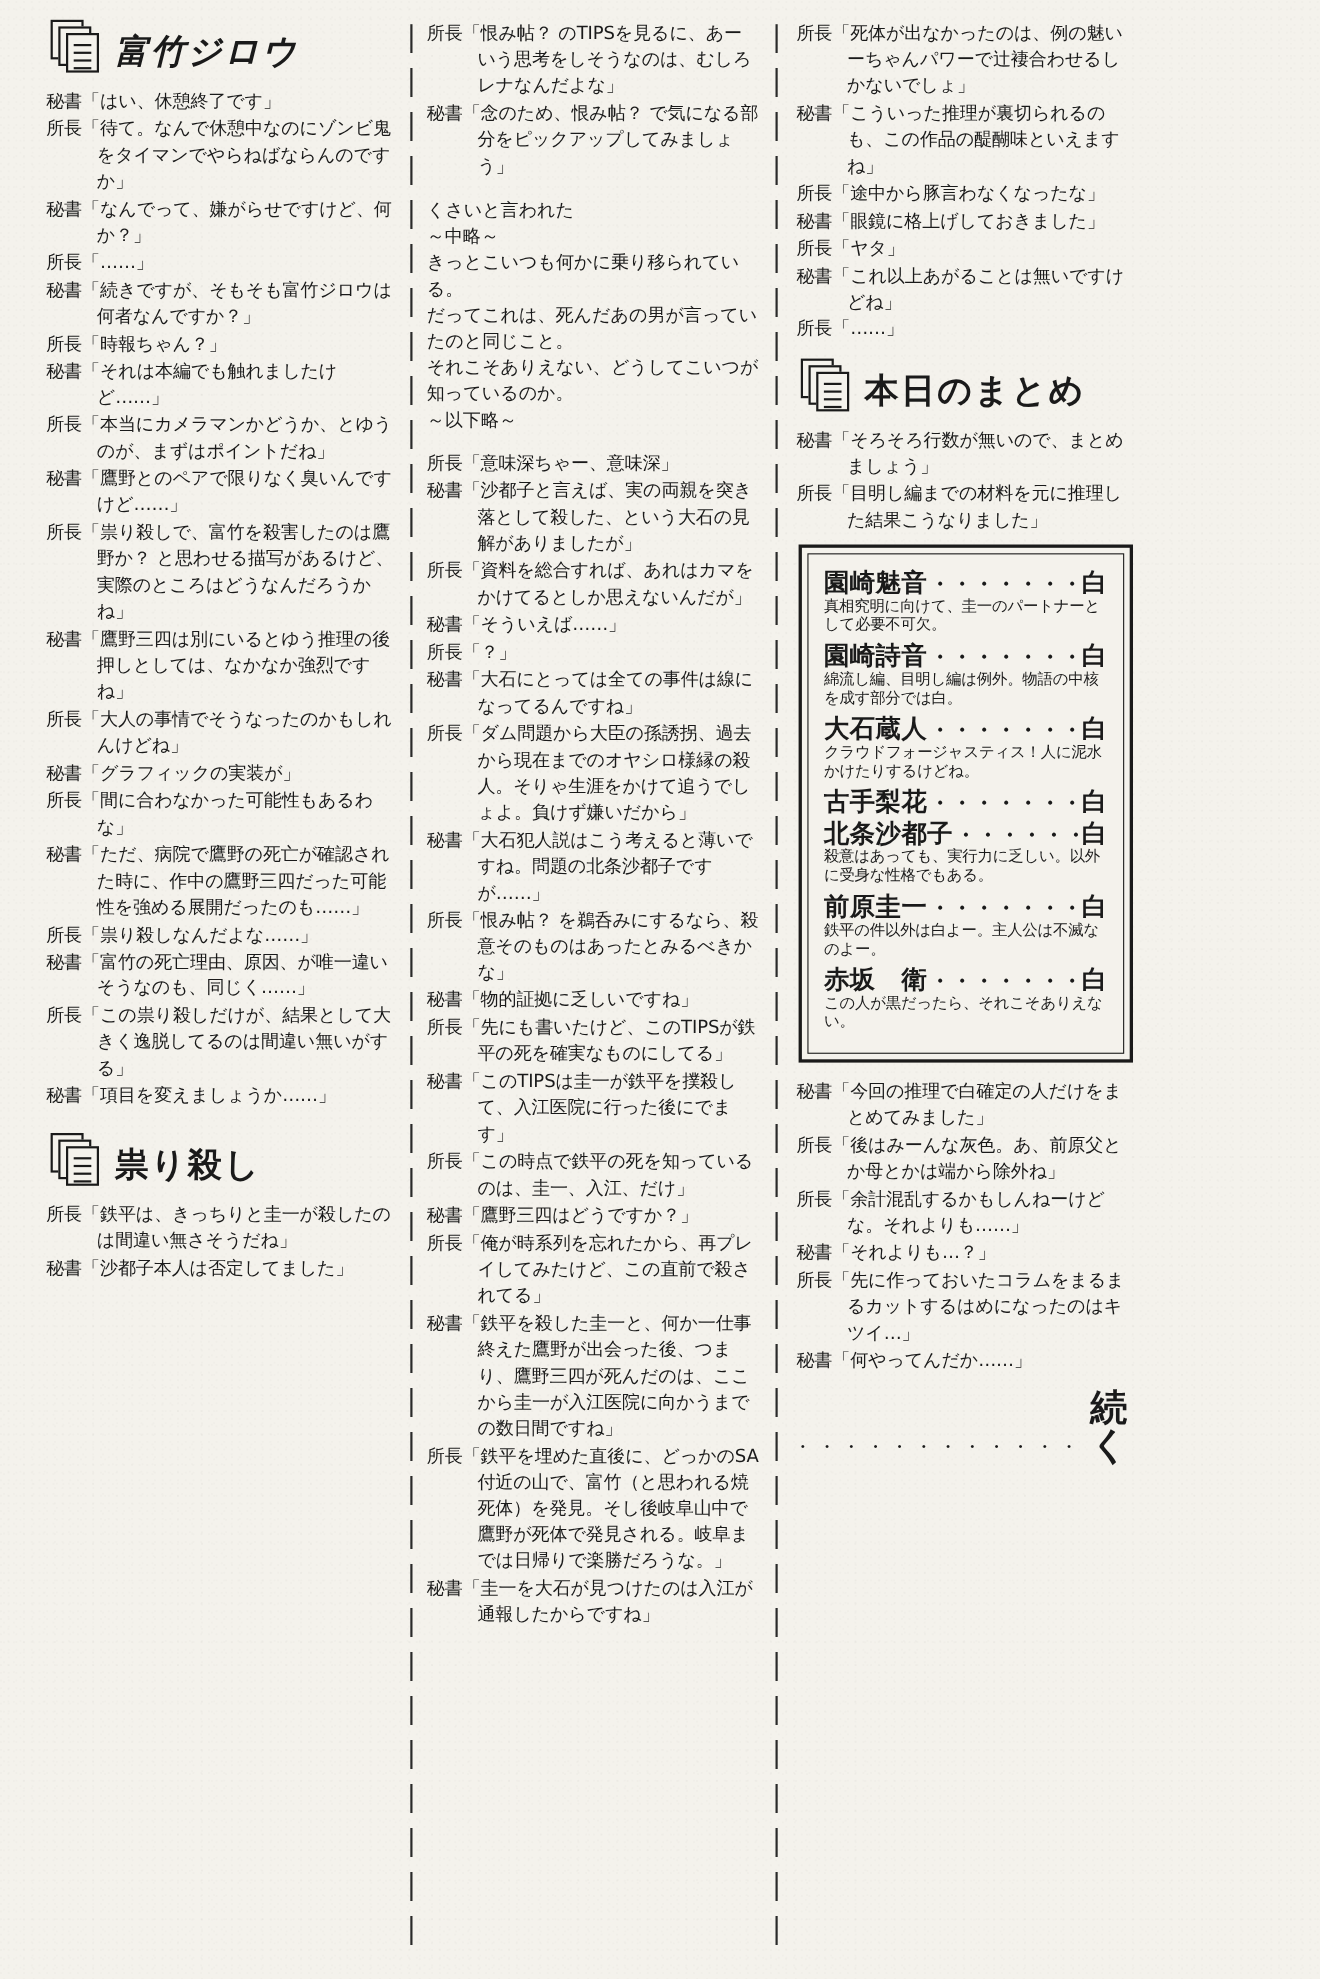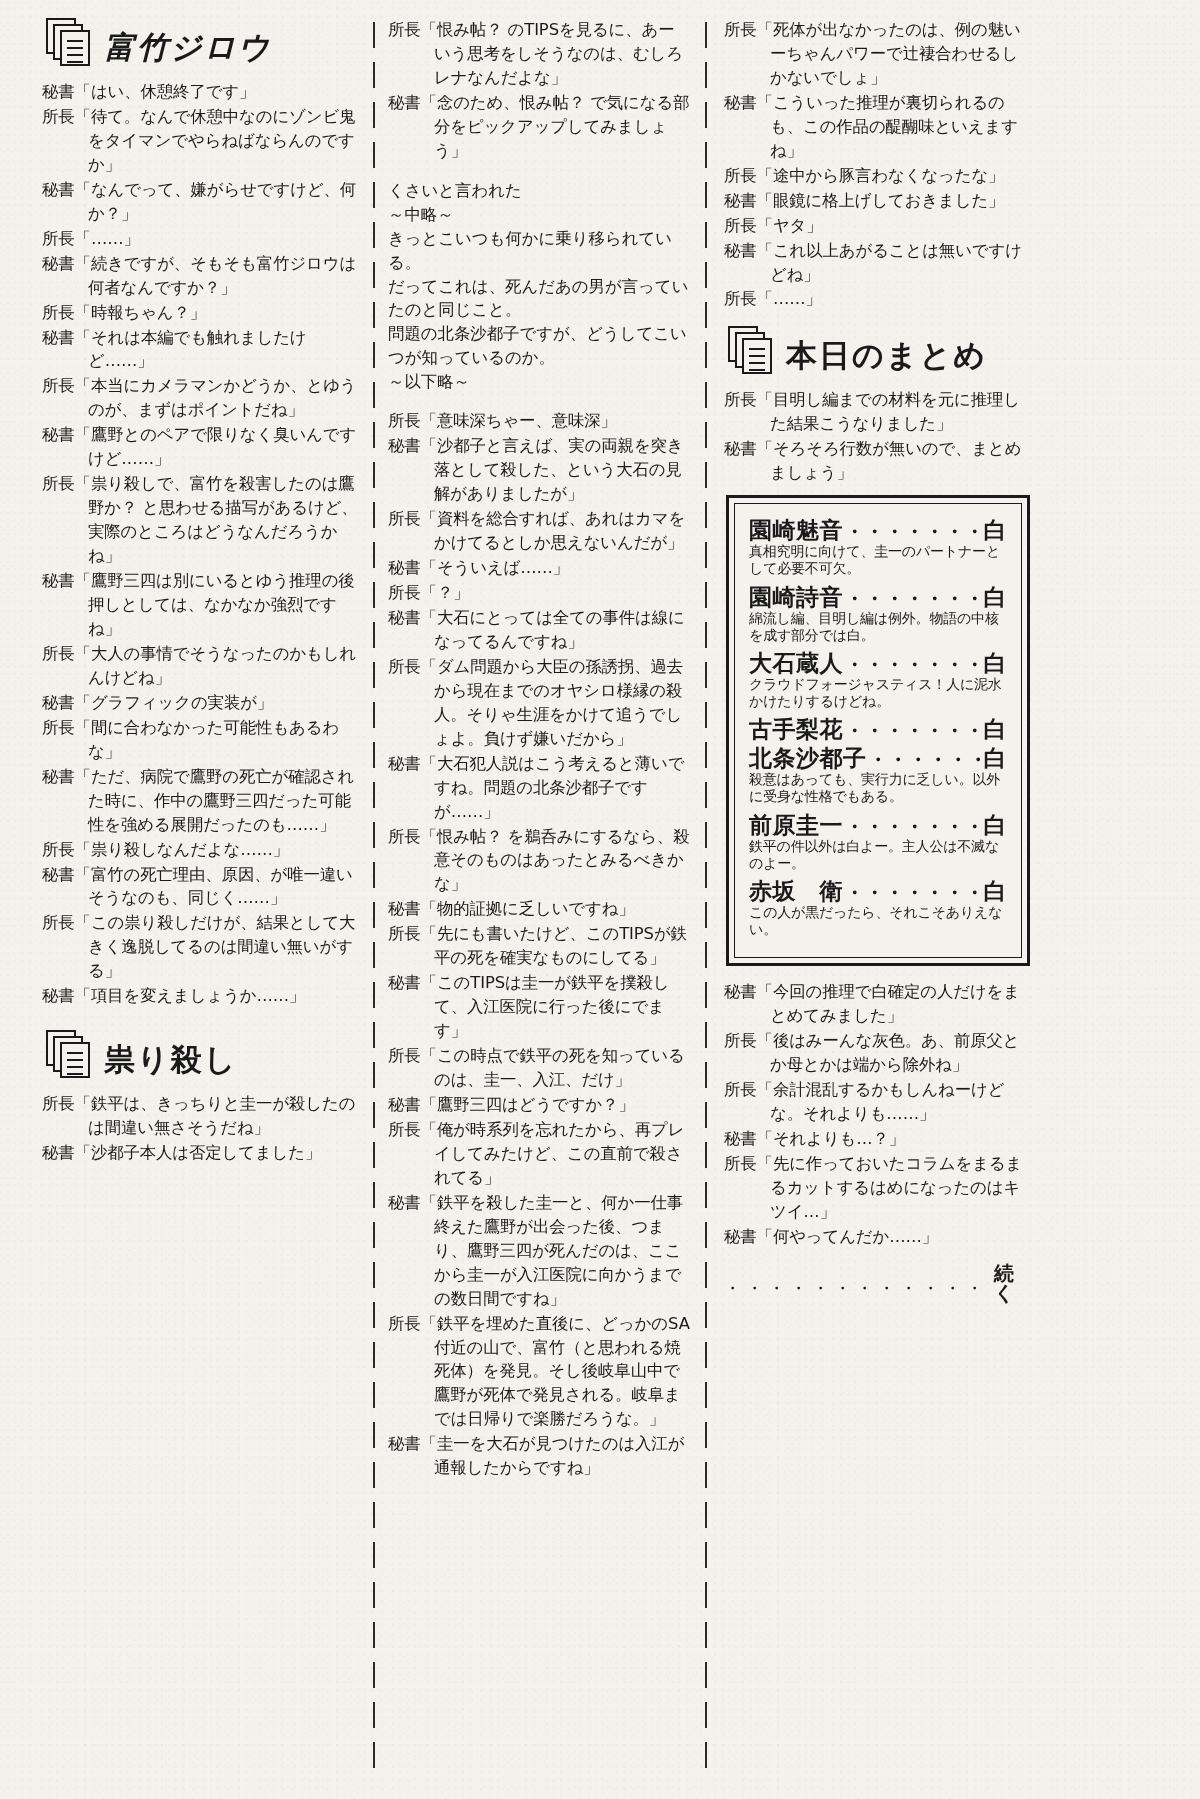--- a/index.html
+++ b/index.html
@@ -169,21 +169,21 @@
   }
   .dotrail {
     letter-spacing: 5px;
     font-size: 17px;
     line-height: 1;
     padding-bottom: 6px;
   }
   .cont-word {
     font-family: "DejaVu Serif", "Liberation Serif", serif;
     font-weight: bold;
-    font-size: 20px;
+    font-size: 34px;
     line-height: 1;
   }
 </style>
 </head>
 <body>
 
 <div class="page">
   <div class="grain"></div>
 
   <div class="cols">
@@ -244,21 +244,21 @@
       <div id="c2top">
           <p class="line"><span class="spk">所長</span><span class="txt">「恨み帖？ のTIPSを見るに、あーいう思考をしそうなのは、むしろレナなんだよな」</span></p>
           <p class="line"><span class="spk">秘書</span><span class="txt">「念のため、恨み帖？ で気になる部分をピックアップしてみましょう」</span></p>
         </div>
       <div class="gap"></div>
       <div id="c2narr">
           <p class="narr">くさいと言われた</p>
           <p class="narr">～中略～</p>
           <p class="narr">きっとこいつも何かに乗り移られている。</p>
           <p class="narr">だってこれは、死んだあの男が言っていたのと同じこと。</p>
-          <p class="narr">問題の北条沙都子ですが、どうしてこいつが知っているのか。</p>
+          <p class="narr">それこそありえない、どうしてこいつが知っているのか。</p>
           <p class="narr">～以下略～</p>
         </div>
       <div class="gap"></div>
       <div id="c2bot">
           <p class="line"><span class="spk">所長</span><span class="txt">「意味深ちゃー、意味深」</span></p>
           <p class="line"><span class="spk">秘書</span><span class="txt">「沙都子と言えば、実の両親を突き落として殺した、という大石の見解がありましたが」</span></p>
           <p class="line"><span class="spk">所長</span><span class="txt">「資料を総合すれば、あれはカマをかけてるとしか思えないんだが」</span></p>
           <p class="line"><span class="spk">秘書</span><span class="txt">「そういえば……」</span></p>
           <p class="line"><span class="spk">所長</span><span class="txt">「？」</span></p>
           <p class="line"><span class="spk">秘書</span><span class="txt">「大石にとっては全ての事件は線になってるんですね」</span></p>
@@ -295,22 +295,22 @@
       <div class="sec-head">
         <span class="pages-icon">
           <i></i>
             <i></i>
             <i></i>
         </span>
         <span class="sec-title">本日のまとめ</span>
       </div>
 
       <div id="c3mid">
+          <p class="line"><span class="spk">秘書</span><span class="txt">「そろそろ行数が無いので、まとめましょう」</span></p>
           <p class="line"><span class="spk">所長</span><span class="txt">「目明し編までの材料を元に推理した結果こうなりました」</span></p>
-          <p class="line"><span class="spk">秘書</span><span class="txt">「そろそろ行数が無いので、まとめましょう」</span></p>
         </div>
 
       <div class="frame">
         <div class="frame-inner" id="c3verdicts">
             <div class="entry">
               <div class="entry-name">
                 <span class="nm">園崎魅音</span>
                 <span class="dots">・・・・・・・・・</span>
                 <span class="verdict">白</span>
               </div>

